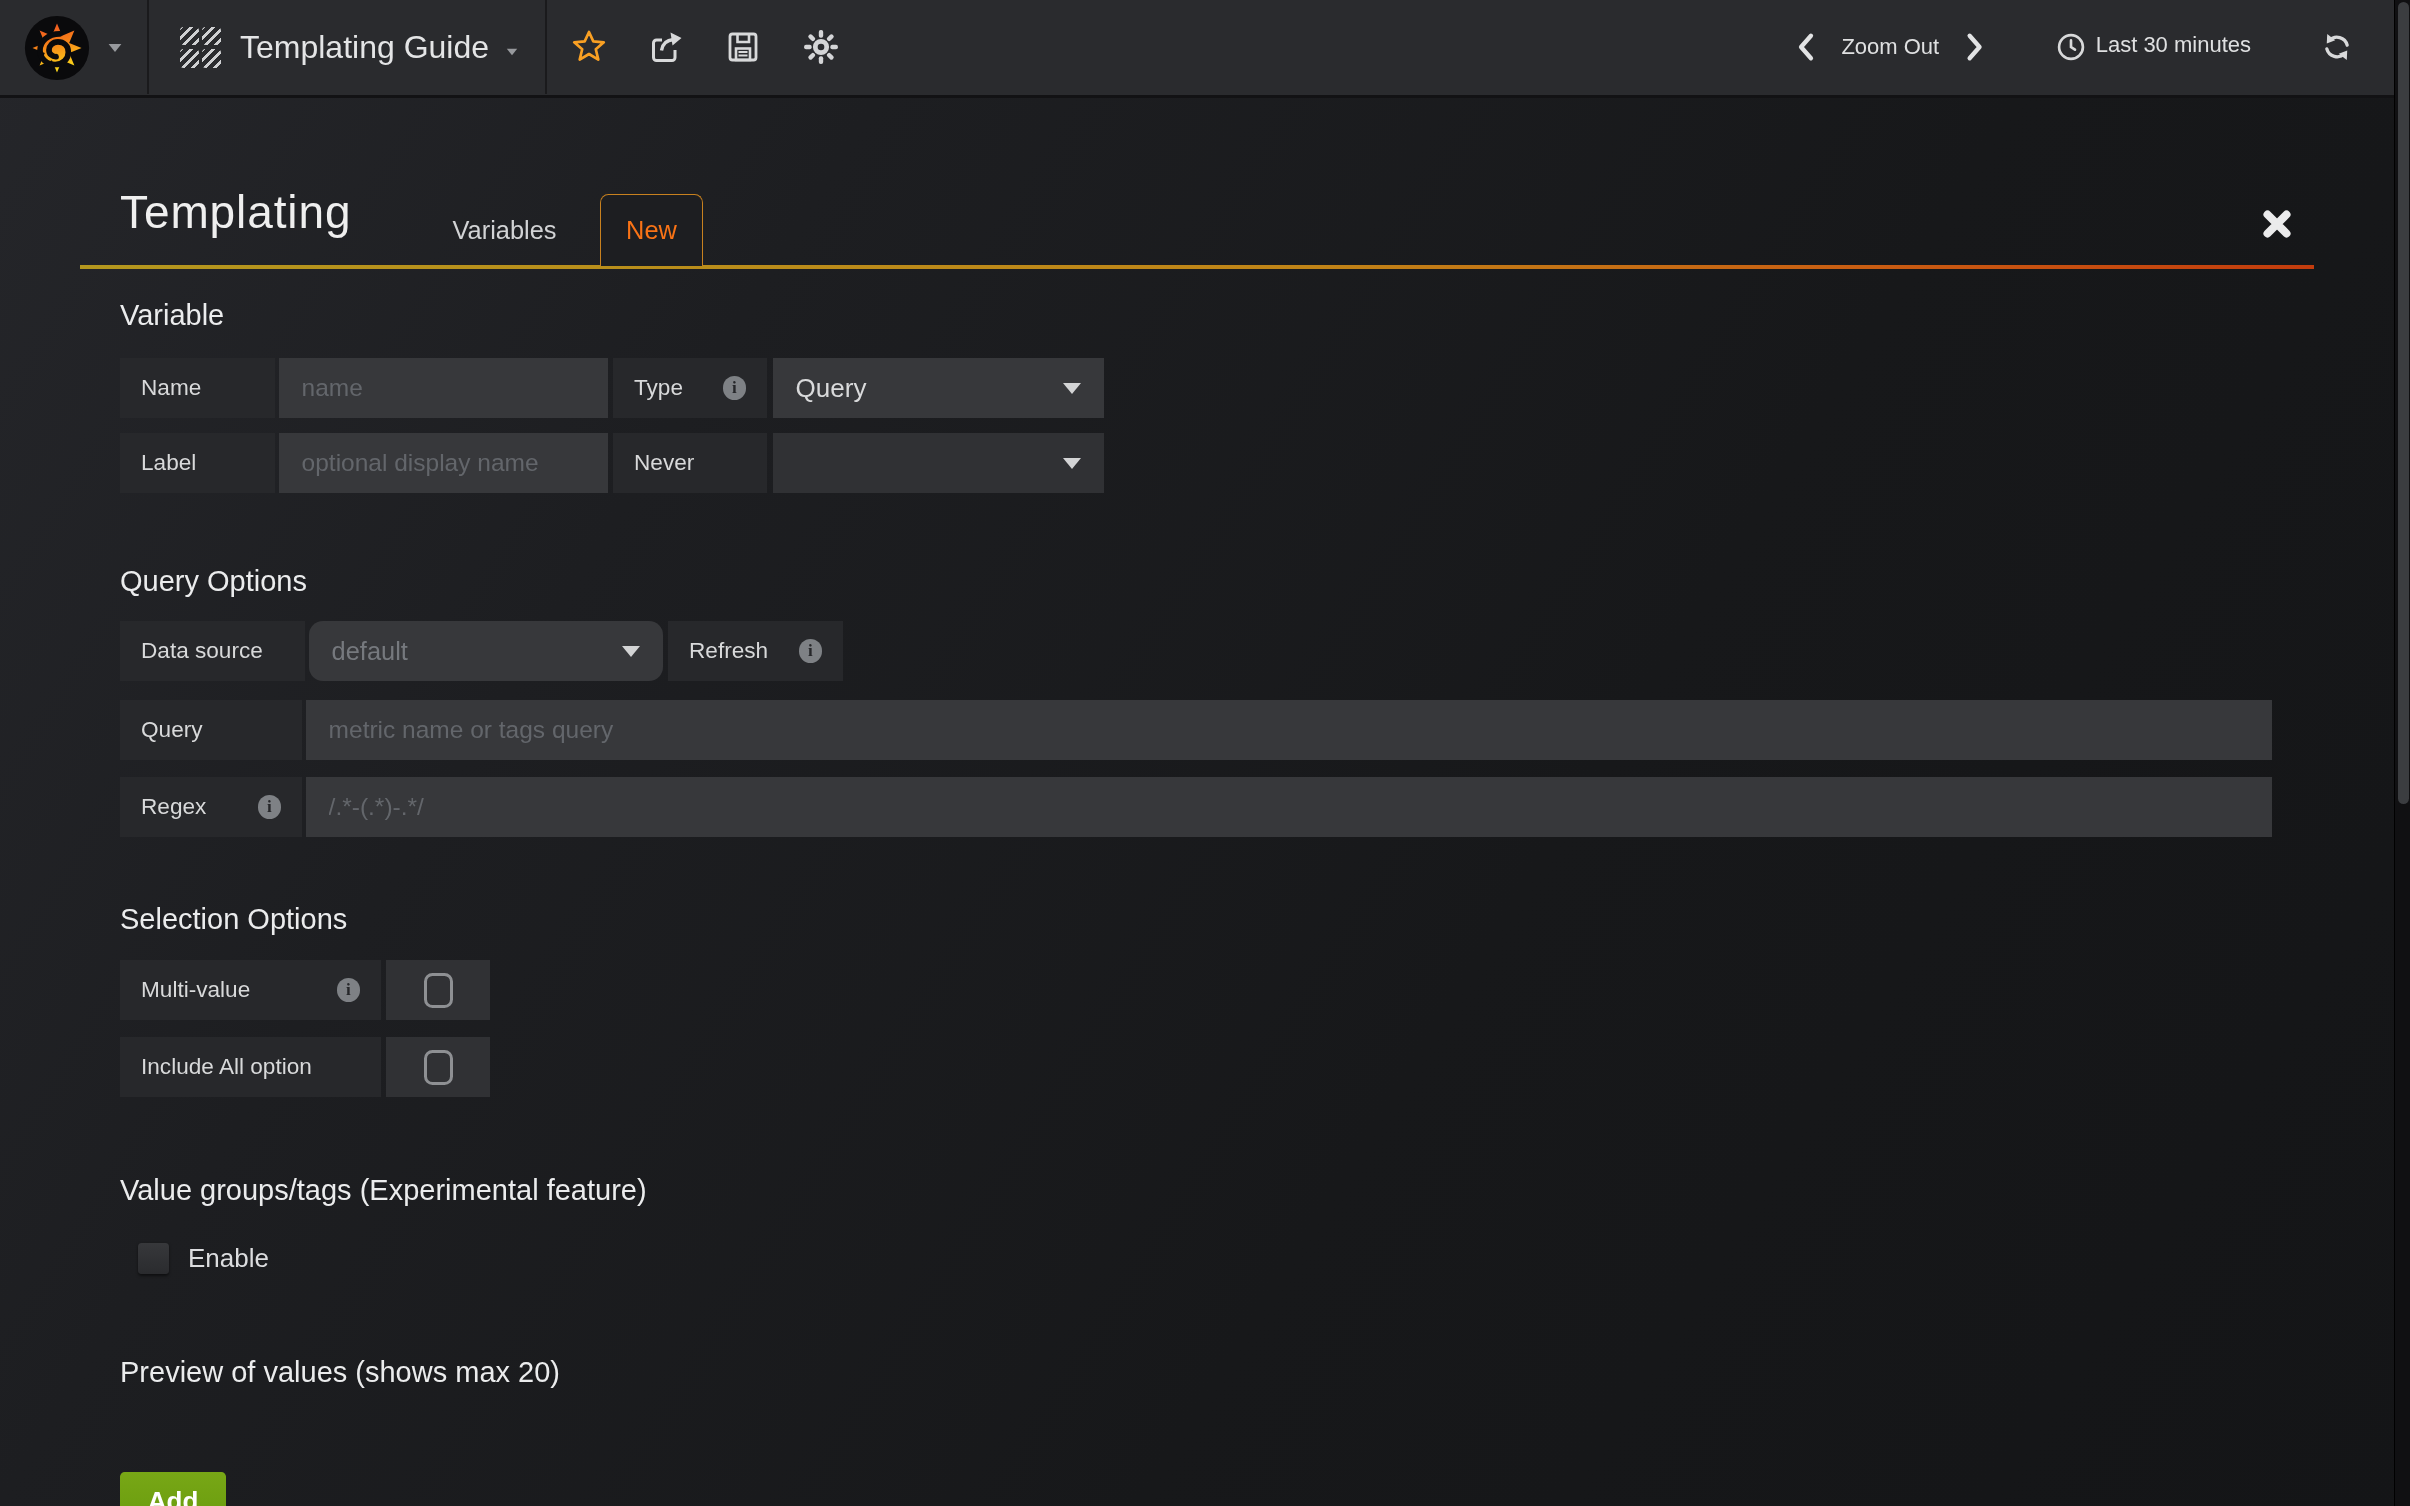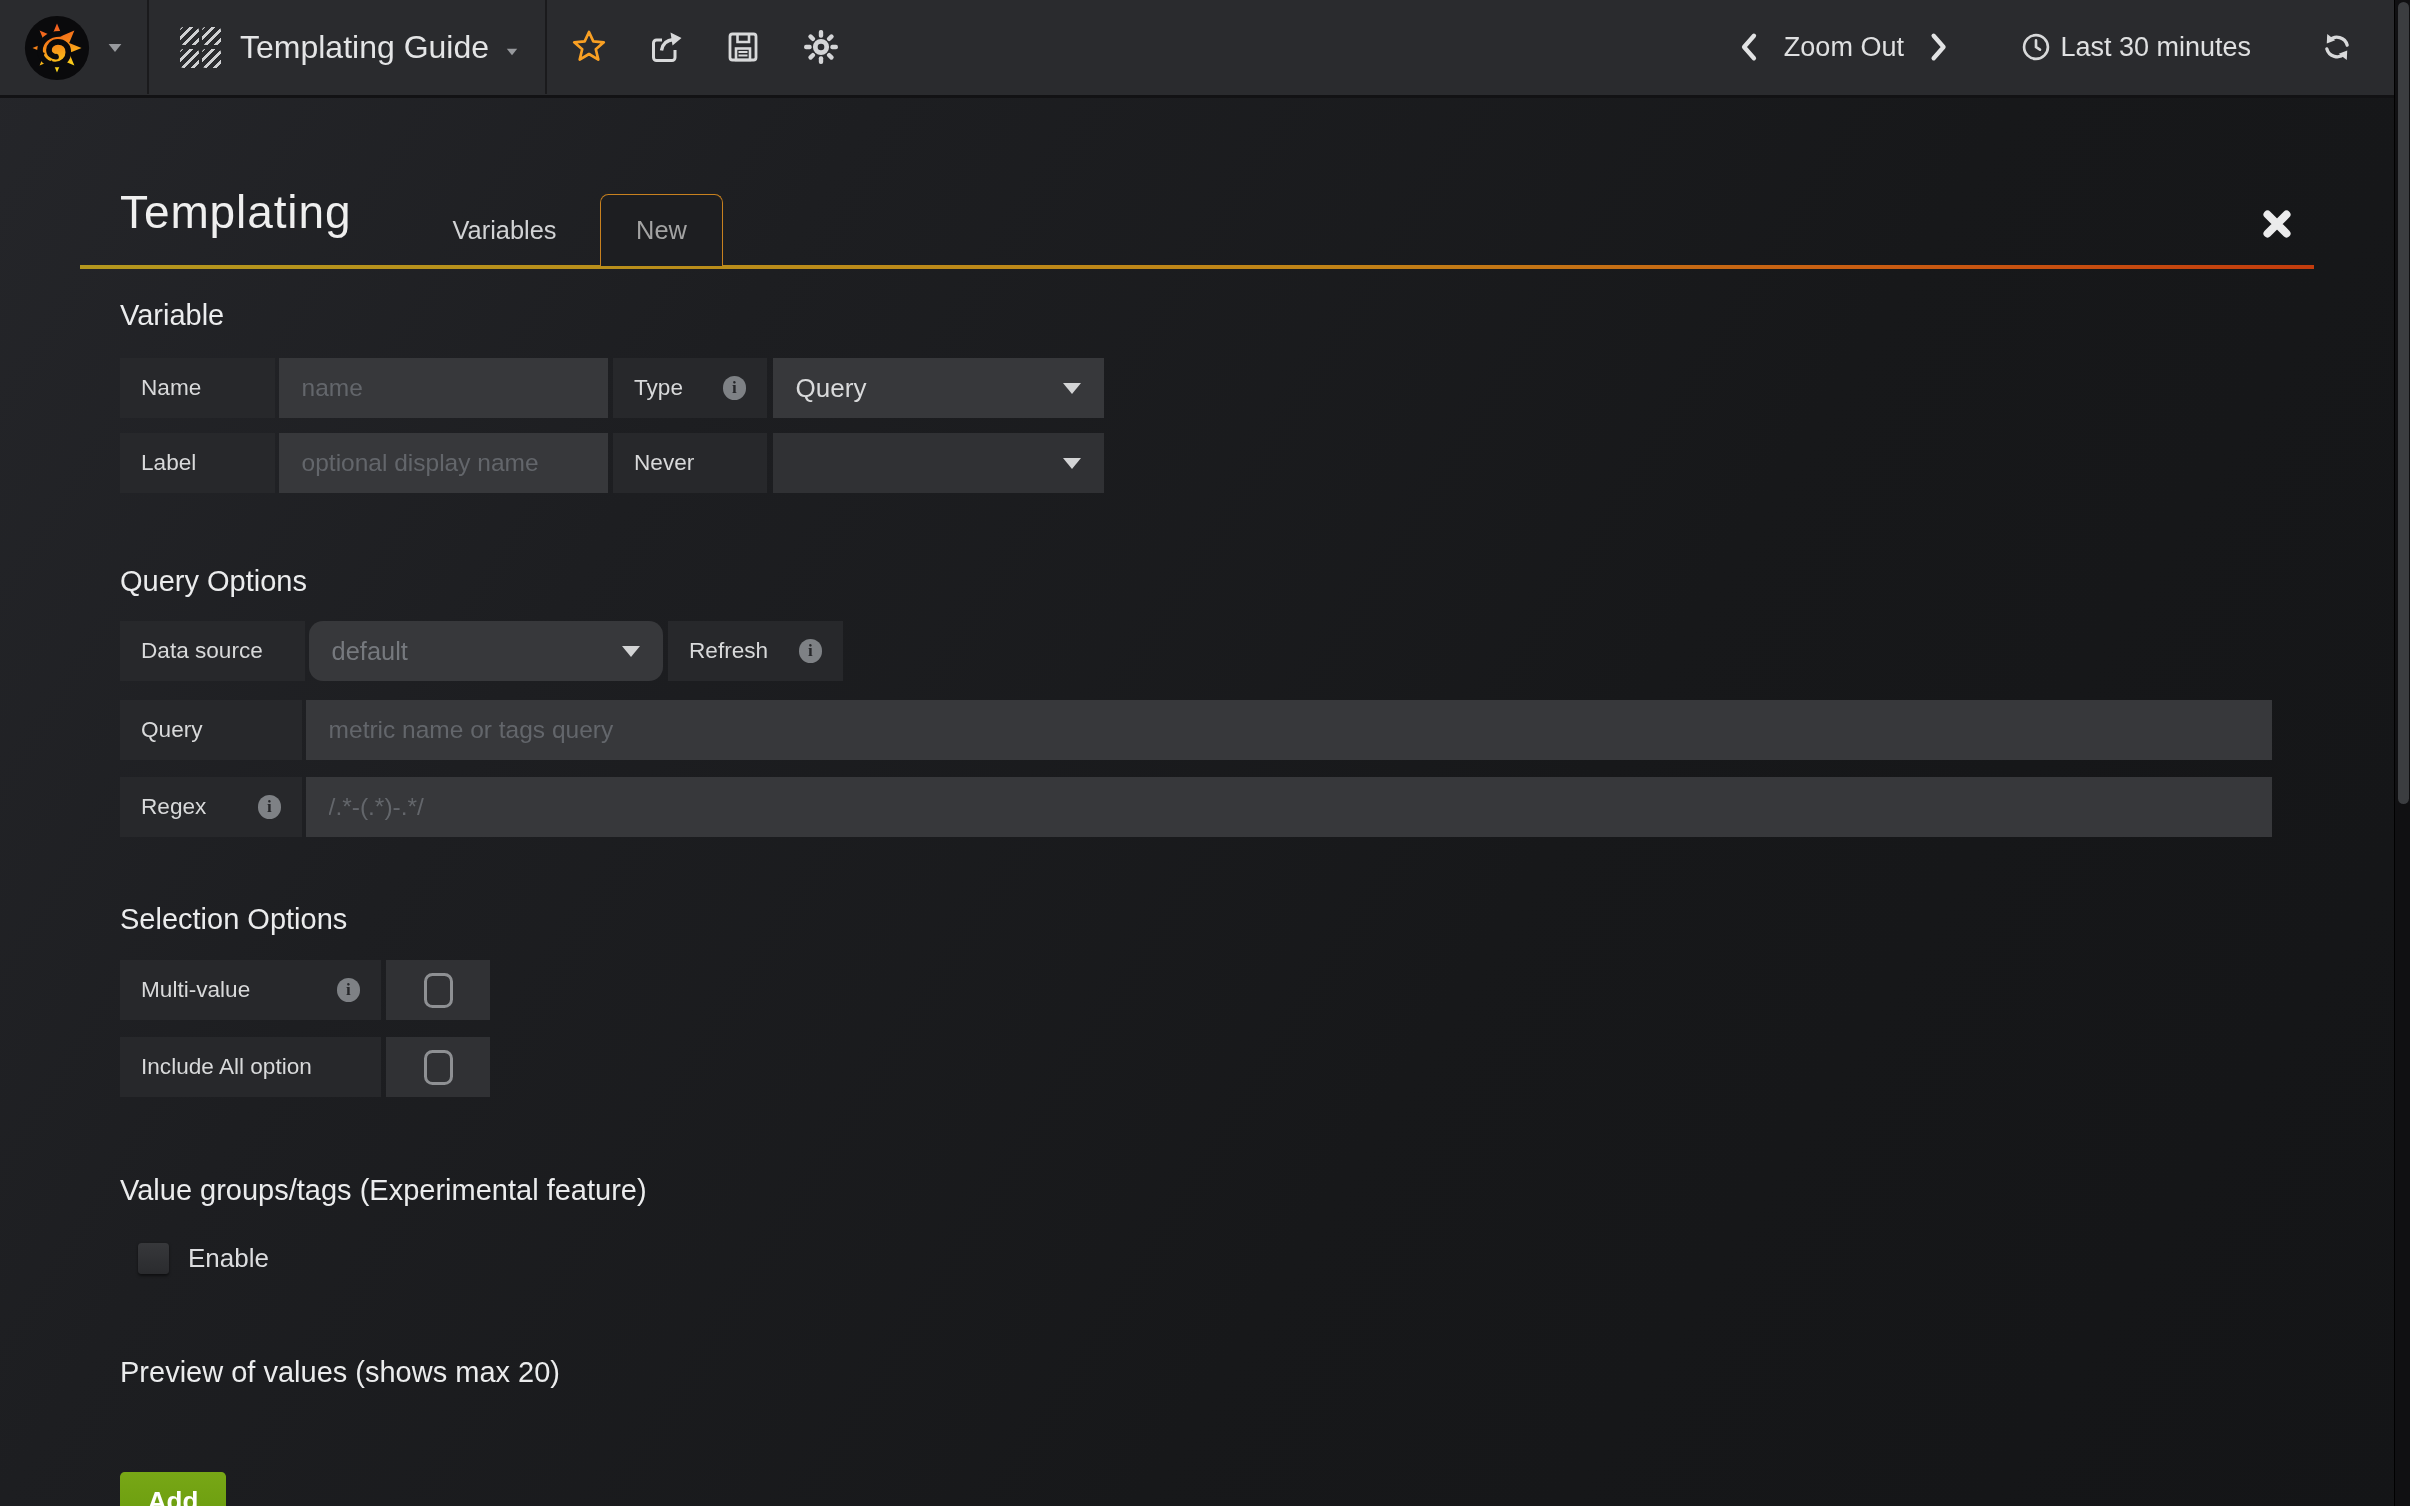--- a/index.html
+++ b/index.html
@@ -16,28 +16,28 @@
   .caret-down{width:0;height:0;border-left:8.5px solid transparent;border-right:8.5px solid transparent;border-top:10.4px solid #97999d;}
   .logo-caret{position:absolute;left:107px;top:43px;transform:scale(.8);}
   .dash-nav{position:absolute;left:152px;top:0;width:395px;height:94px;border-right:2.8px solid #1a1a1c;display:flex;align-items:center;padding-left:28px;cursor:pointer;}
   .dash-icon{width:41px;height:41px;display:grid;grid-template-columns:1fr 1fr;grid-template-rows:1fr 1fr;gap:3.8px;margin-right:19px;}
   .dash-icon span{border-radius:3.8px;background:repeating-linear-gradient(135deg,#cfd0d2 0 2.8px,rgba(0,0,0,0) 2.8px 7px);}
   .dash-title{font-size:32px;color:#e4e5e6;margin-right:15px;white-space:nowrap;}
   .dash-caret{transform:scale(.65);margin-top:9.4px;}
   .nav-actions{position:absolute;left:546px;top:0;height:94px;display:flex;align-items:center;padding-left:24.5px;gap:41px;}
   .nav-icon-btn{display:flex;align-items:center;justify-content:center;cursor:pointer;}
   .nav-right{position:absolute;right:58px;top:0;height:94px;display:flex;align-items:center;gap:24.5px;}
-  .nav-text{font-size:27px;color:#dfe0e1;white-space:nowrap;cursor:pointer;}
+  .nav-text{font-size:22px;color:#dfe0e1;white-space:nowrap;cursor:pointer;}
   .time-picker{display:flex;align-items:flex-start;gap:9.4px;cursor:pointer;}
   .spacer30{width:21px;}
   
   .panel-title{position:absolute;left:120px;top:185px;font-size:46px;color:#efefef;letter-spacing:0.9px;}
   .tab{position:absolute;top:194px;height:72px;display:flex;align-items:center;justify-content:center;font-size:25.4px;cursor:pointer;z-index:2;}
   .tab-variables{left:435px;width:139px;color:#d2d3d5;}
-  .tab-new{left:600px;width:123px;color:#a3a3a3;background:#1d1e21;border:1.9px solid #c8811f;border-bottom:none;border-radius:8.5px 8.5px 0 0;text-align:right;}
+  .tab-new{left:600px;width:103px;color:#f97316;background:#1d1e21;border:1.9px solid #c8811f;border-bottom:none;border-radius:8.5px 8.5px 0 0;text-align:right;}
   .tabs-underline{position:absolute;left:80px;top:265px;width:2234px;height:3.8px;z-index:1;
     background:linear-gradient(90deg,#b4971e 0%,#c08417 55%,#c95d12 80%,#c33c0d 100%);}
   .close-x{position:absolute;left:2260px;top:207px;width:34px;height:34px;cursor:pointer;}
   
   .section-heading{position:absolute;left:120px;font-size:29px;font-weight:500;color:#ebeced;}
   .cell{position:absolute;height:60px;display:flex;align-items:center;}
   .lab{background:#27282b;color:#d8d9da;font-size:22.6px;padding:0 21px;justify-content:space-between;gap:13px;}
   .inpwrap{background:#37383b;padding:0;}
   .inpwrap input{width:100%;height:100%;background:transparent;border:none;outline:none;color:#d8d9da;font-size:24.5px;padding:0 22.6px;font-family:inherit;}
   .inpwrap input::placeholder{color:#63666b;opacity:1;}

